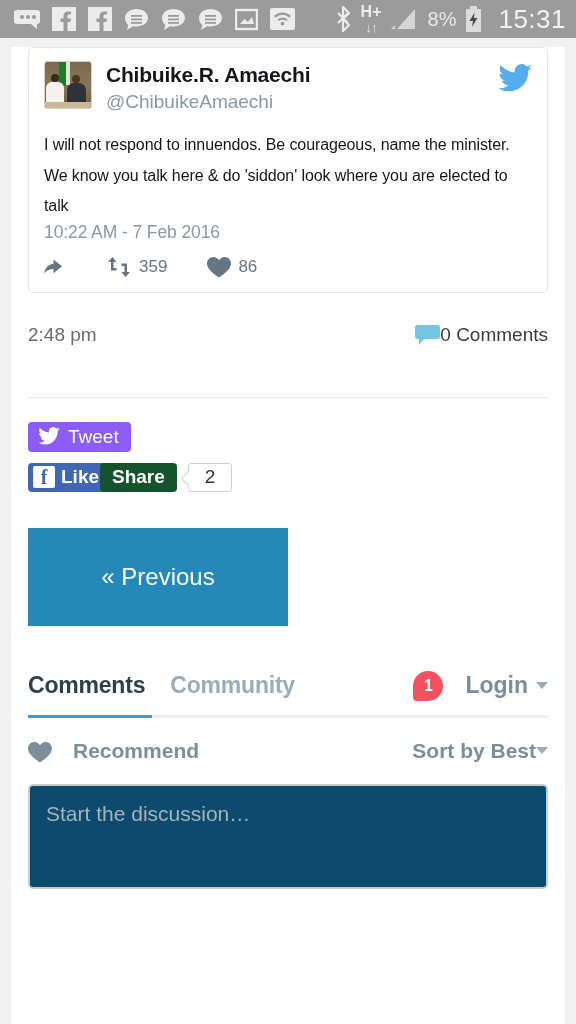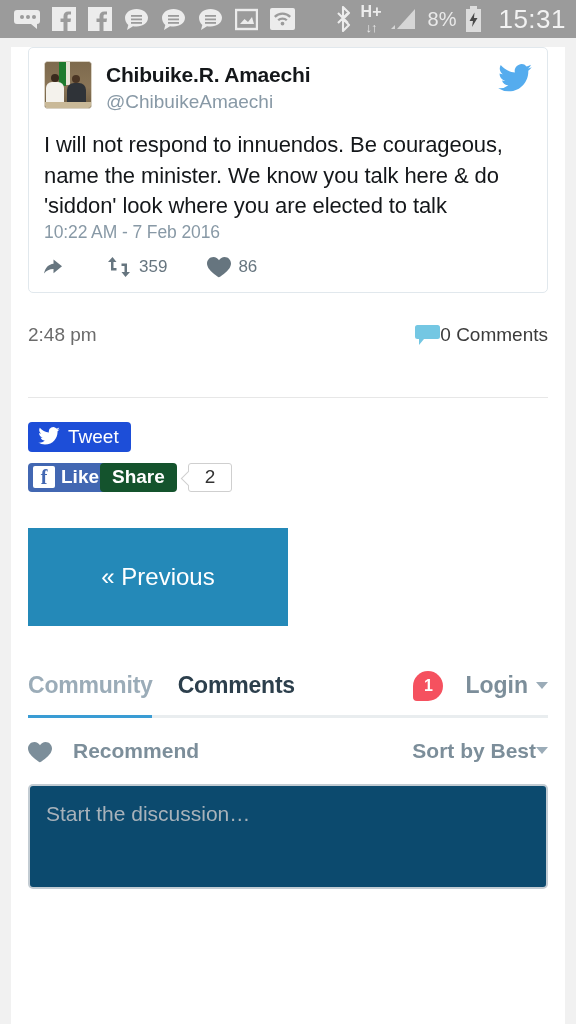--- a/index.html
+++ b/index.html
@@ -66,21 +66,21 @@
   .tw-name {
     font-size:21px; font-weight:bold; color:#14171a;
     line-height:1.22; letter-spacing:-0.2px;
   }
   .tw-handle {
     font-size:19px; color:#8899a6; line-height:1.3; margin-top:2px;
   }
   .tw-bird { flex:0 0 34px; padding-top:3px; }
 
   .tw-body {
-    font-size:22px; line-height:30.5px; color:#14171a;
+    font-size:16px; line-height:30.5px; color:#14171a;
     margin-top:16px; letter-spacing:-0.1px;
   }
   .tw-date {
     font-size:17.5px; color:#8899a6; letter-spacing:-0.1px;
   }
   .tw-actions {
     display:flex; align-items:center; margin-top:14px; gap:0;
   }
   .tw-act { display:flex; align-items:center; color:#66757f; }
   .tw-act .cnt { font-size:17px; color:#66757f; margin-left:7px; }
@@ -98,21 +98,21 @@
 
   .divider {
     height:1px; background:#e7e7e7;
     margin:51px 17px 0 17px;
   }
 
   
   .share-zone { padding:24px 17px 0 17px; }
   .btn-tweet {
     display:inline-flex; align-items:center; gap:8px;
-    background:#1d4ed8; color:#fff;
+    background:#8b5cf6; color:#fff;
     border-radius:4px; padding:5px 12px 6px 10px;
     font-size:19px; line-height:1;
   }
   .fb-row { display:flex; align-items:center; margin-top:11px; position:relative; height:31px; }
   .fb-like {
     display:inline-flex; align-items:center; gap:6px;
     background:#4267b2; color:#fff;
     border-radius:4px; padding:0 9px 0 5px; height:29px;
     font-size:19px; font-weight:bold; position:absolute; left:0; top:0; z-index:1;
   }
@@ -377,22 +377,22 @@
       <span class="fb-count">
         <span>2</span>
       </span>
     </div>
   </div>
 
   <button class="btn-previous">« Previous</button>
 
   <div class="disqus">
     <div class="dq-header">
+      <span class="dq-tab active">Comments</span>
       <span class="dq-tab inactive">Community</span>
-      <span class="dq-tab active">Comments</span>
       <span class="dq-spacer"></span>
       <span class="dq-badge">1</span>
       <span class="dq-login">
         <span>Login</span>
         <span class="caret"></span>
       </span>
     </div>
     <div class="dq-underline"></div>
 
     <div class="dq-sub">

